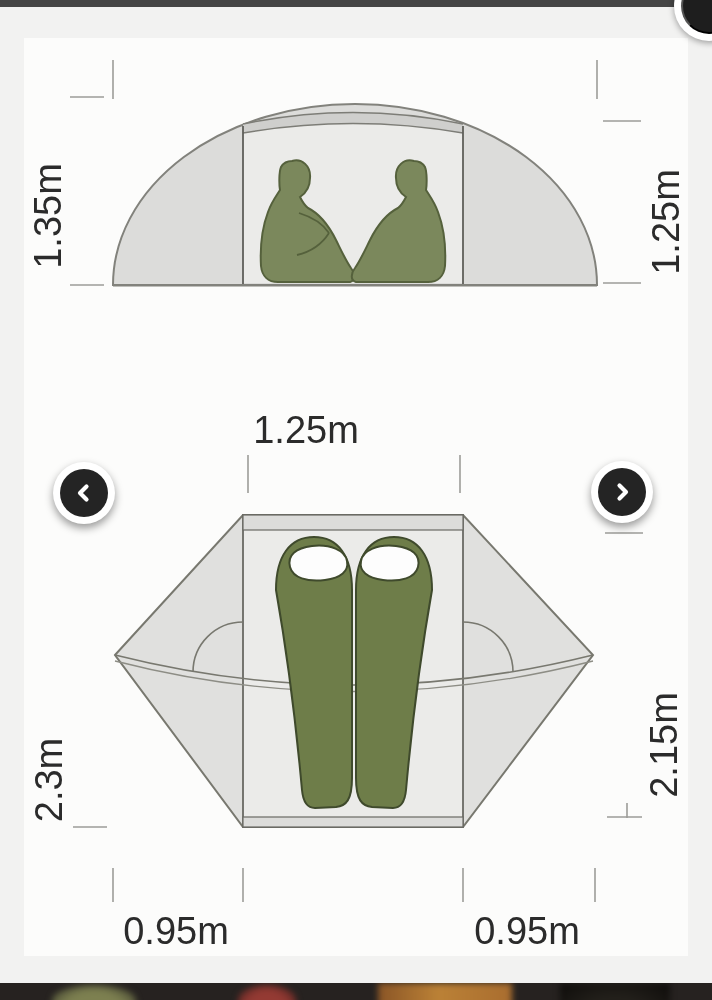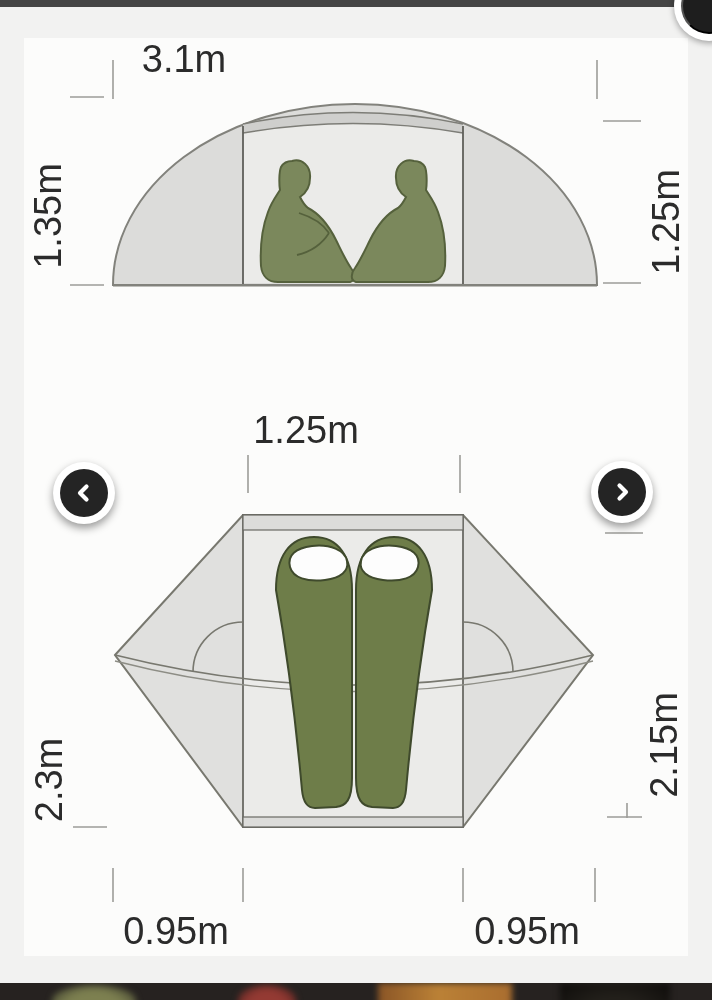--- a/index.html
+++ b/index.html
@@ -116,21 +116,20 @@
         <line x1="607" y1="817" x2="642" y2="817"></line>
         <line x1="627" y1="803" x2="627" y2="818"></line>
         <line x1="113" y1="868" x2="113" y2="902"></line>
         <line x1="243" y1="868" x2="243" y2="902"></line>
         <line x1="463" y1="868" x2="463" y2="902"></line>
         <line x1="595" y1="868" x2="595" y2="902"></line>
       </g>
     </g>
   </svg>
 
-  <div class="dim" style="left:184px;top:59px;">3.1m</div>
   <div class="dim vert" style="left:48px;top:216px;">1.35m</div>
   <div class="dim vert" style="left:666px;top:222px;">1.25m</div>
   <div class="dim" style="left:306px;top:430px;">1.25m</div>
   <div class="dim vert" style="left:49px;top:780px;">2.3m</div>
   <div class="dim vert" style="left:664px;top:745px;">2.15m</div>
   <div class="dim" style="left:176px;top:931px;">0.95m</div>
   <div class="dim" style="left:527px;top:931px;">0.95m</div>
 
   <button class="nav-btn" style="left:53px;top:462px;">
     <span class="inner">

